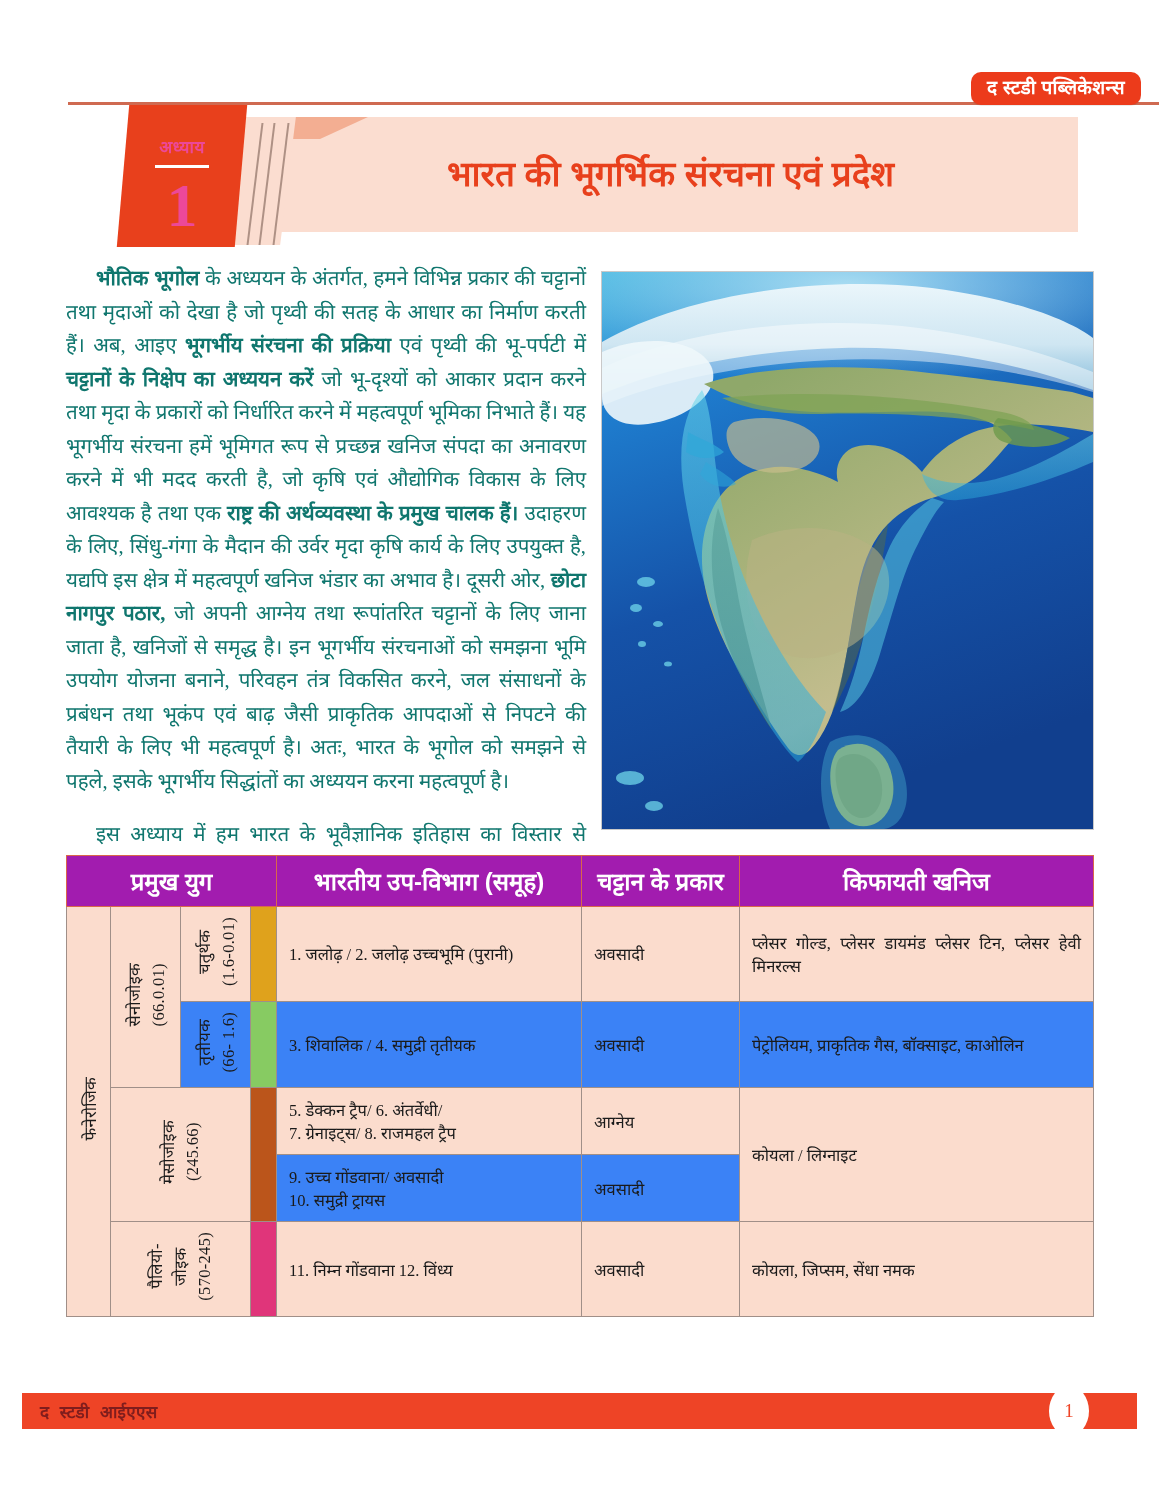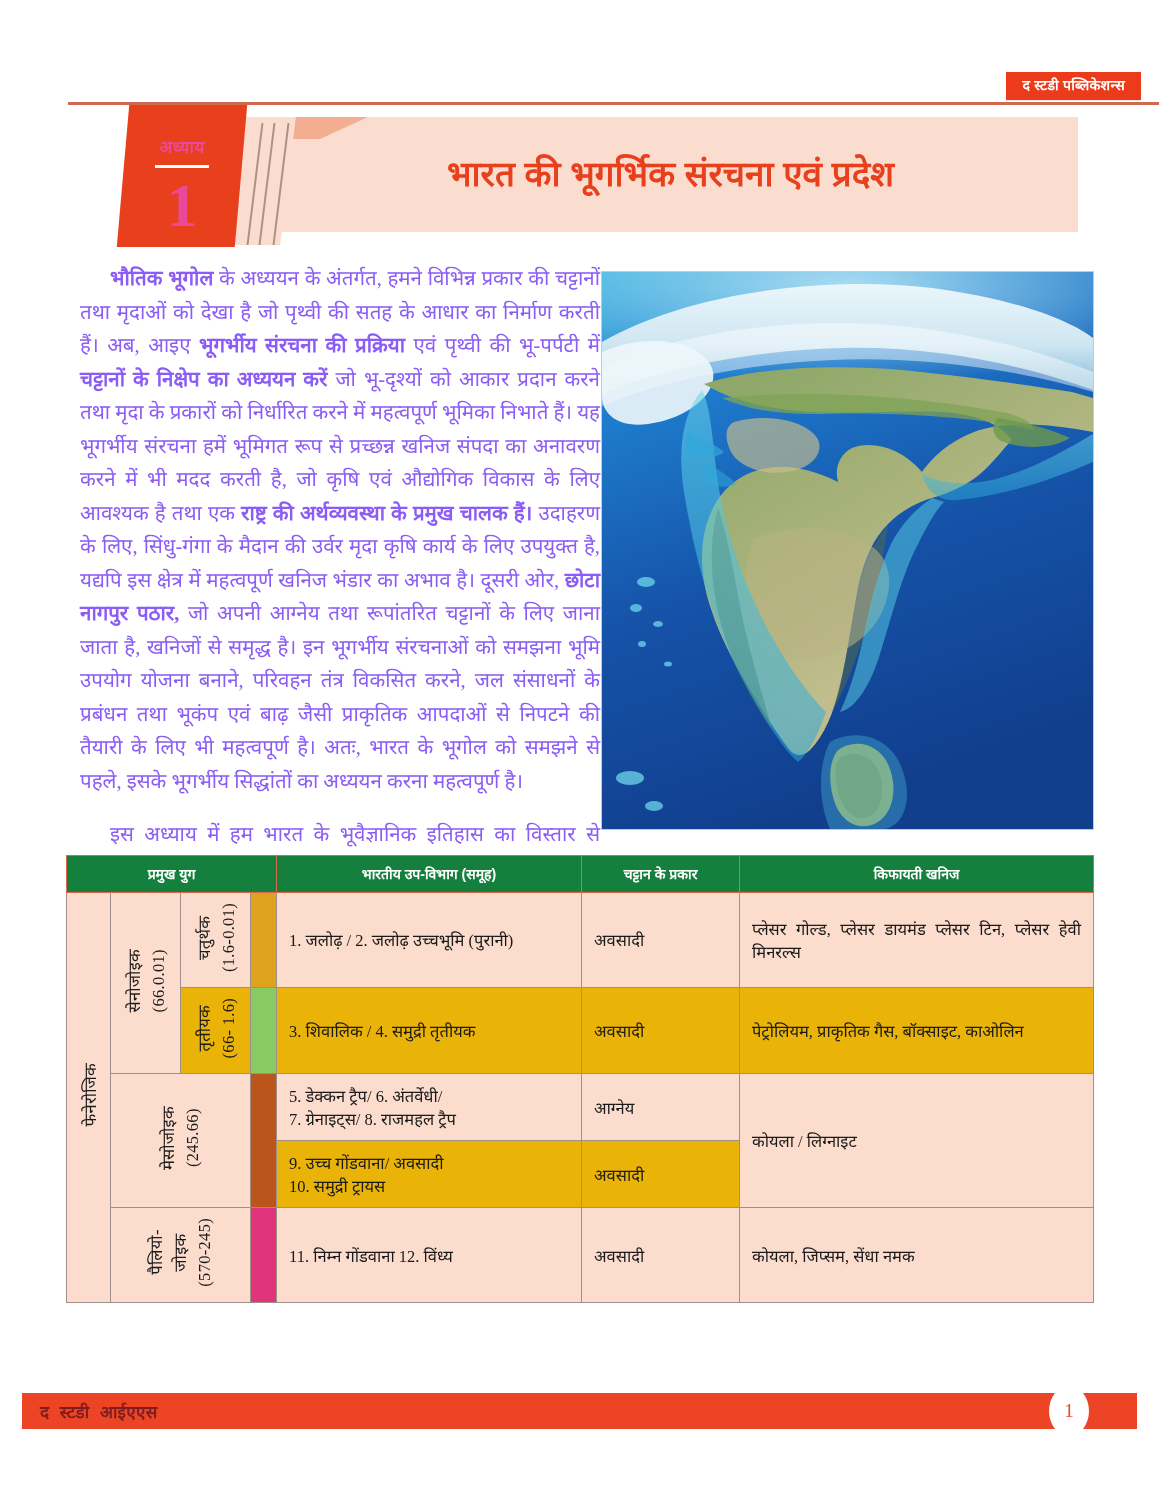--- a/index.html
+++ b/index.html
@@ -15,24 +15,24 @@
   .top-rule{
     position:absolute;left:68px;top:102px;width:1091px;height:3px;
     background:#cf6a51;
   }
   .publisher-tag{
     position:absolute; right:18px; top:72px;
     background:#ec3b1b;
     color:#ffffff;
     font-family:"Liberation Sans", sans-serif;
     font-weight:bold;
-    font-size:14px;
+    font-size:19px;
     letter-spacing:.3px;
     padding:6px 16px 8px 16px;
-    border-radius:0;
+    border-radius:10px;
     line-height:1;
     box-shadow:0 1px 0 rgba(0,0,0,.08);
     z-index:5;
   }
 
   
   .banner{
     position:absolute;left:68px;top:105px;width:1010px;height:140px;
   }
   .banner-bg{
@@ -84,24 +84,24 @@
     font-weight:bold;
     font-size:35px;
     color:#e8401c;
     line-height:1.35;
     z-index:6;
     margin-top:15px;
   }
 
   
   .col-text{
-    position:absolute;left:80px;top:262px;width:520px;
+    position:absolute;left:66px;top:262px;width:520px;
     font-size:20.5px;
     line-height:33.5px;
-    color:#8b5cf6;
+    color:#0f766e;
     text-align:justify;
   }
   .col-text p{margin:0 0 20px 0;text-indent:30px;}
   .col-text b{font-weight:bold;}
 
   
   .photo{
     position:absolute;left:601px;top:271px;width:491px;height:557px;
     border:1px solid #c9c9c9;
     overflow:hidden;
@@ -112,36 +112,36 @@
   
   .geotable{
     position:absolute;left:66px;top:855px;
     border-collapse:collapse;
     width:1027px;
     table-layout:fixed;
     font-size:16.5px;
     color:#1a1a1a;
   }
   .geotable th{
-    background:#15803d;
+    background:#a21caf;
     color:#ffffff;
     font-family:"Liberation Sans", sans-serif;
     font-weight:bold;
-    font-size:14px;
+    font-size:24px;
     padding:8px 4px 9px 4px;
     border:1px solid #d9674a;
     text-align:center;
   }
   .geotable td{
     border:1px solid #a08f88;
     padding:10px 12px;
     vertical-align:middle;
     background:#fbdccd;
   }
-  .geotable td.alt{background:#eab308;}
+  .geotable td.alt{background:#3b82f6;}
   .vcell{
     text-align:center;
     padding:4px 2px;
   }
   .vtext{
     writing-mode:vertical-rl;
     transform:rotate(180deg);
     display:inline-block;
     white-space:nowrap;
     font-size:16.5px;

